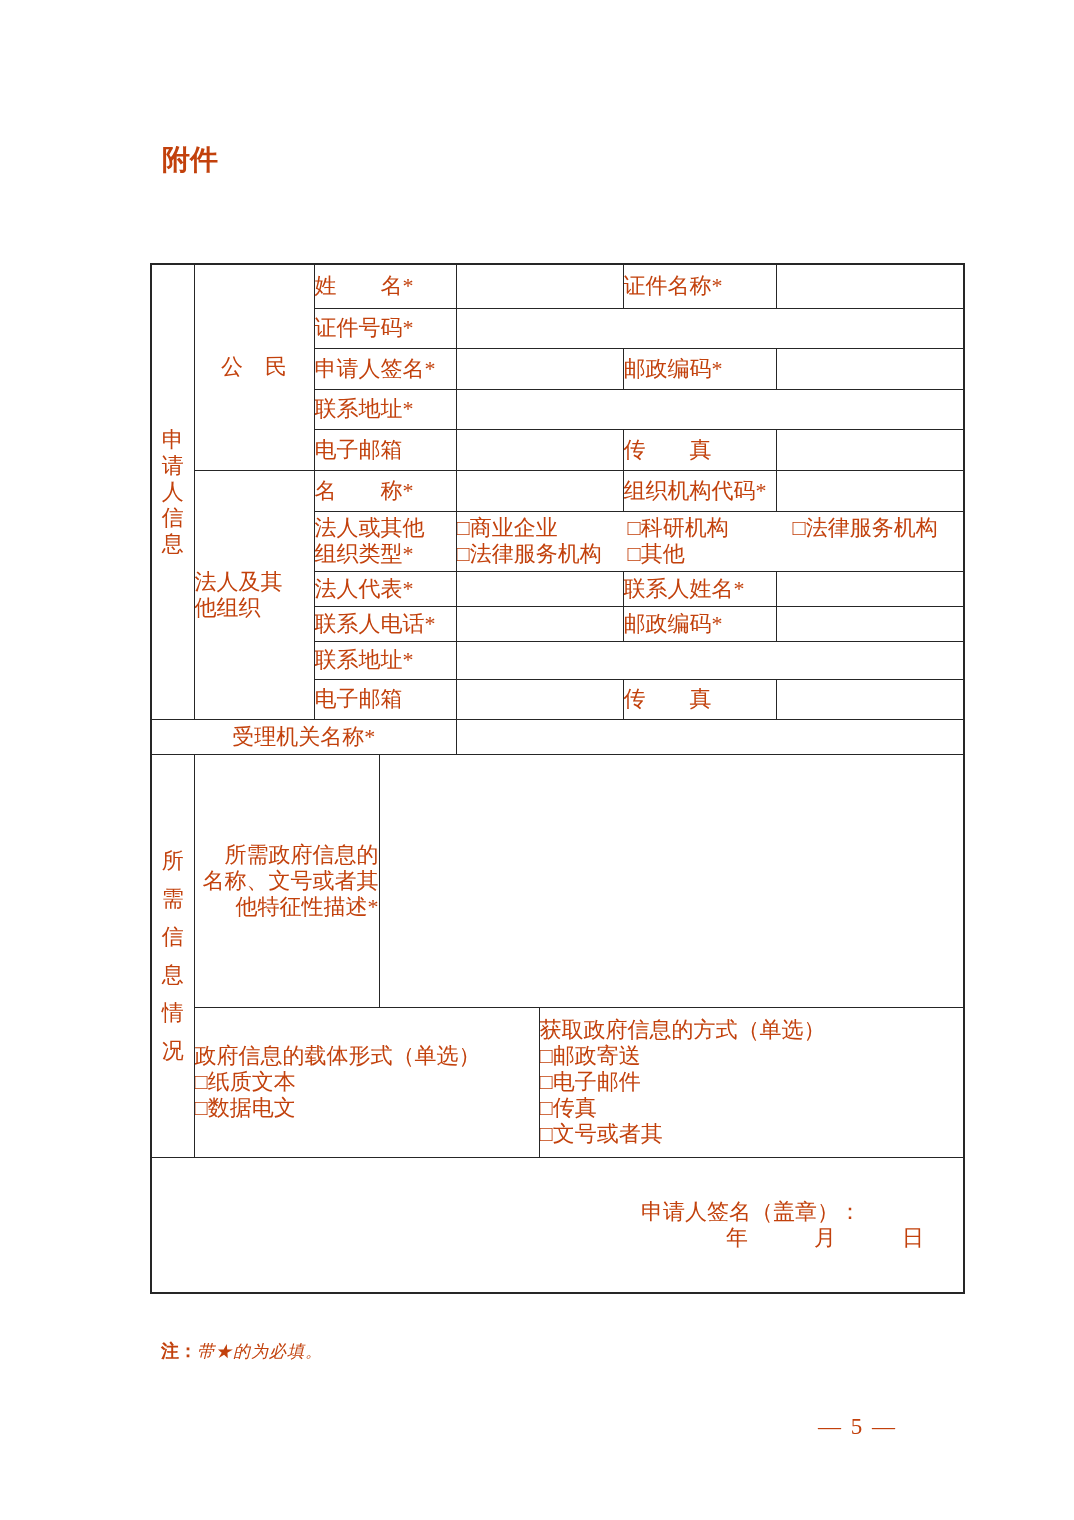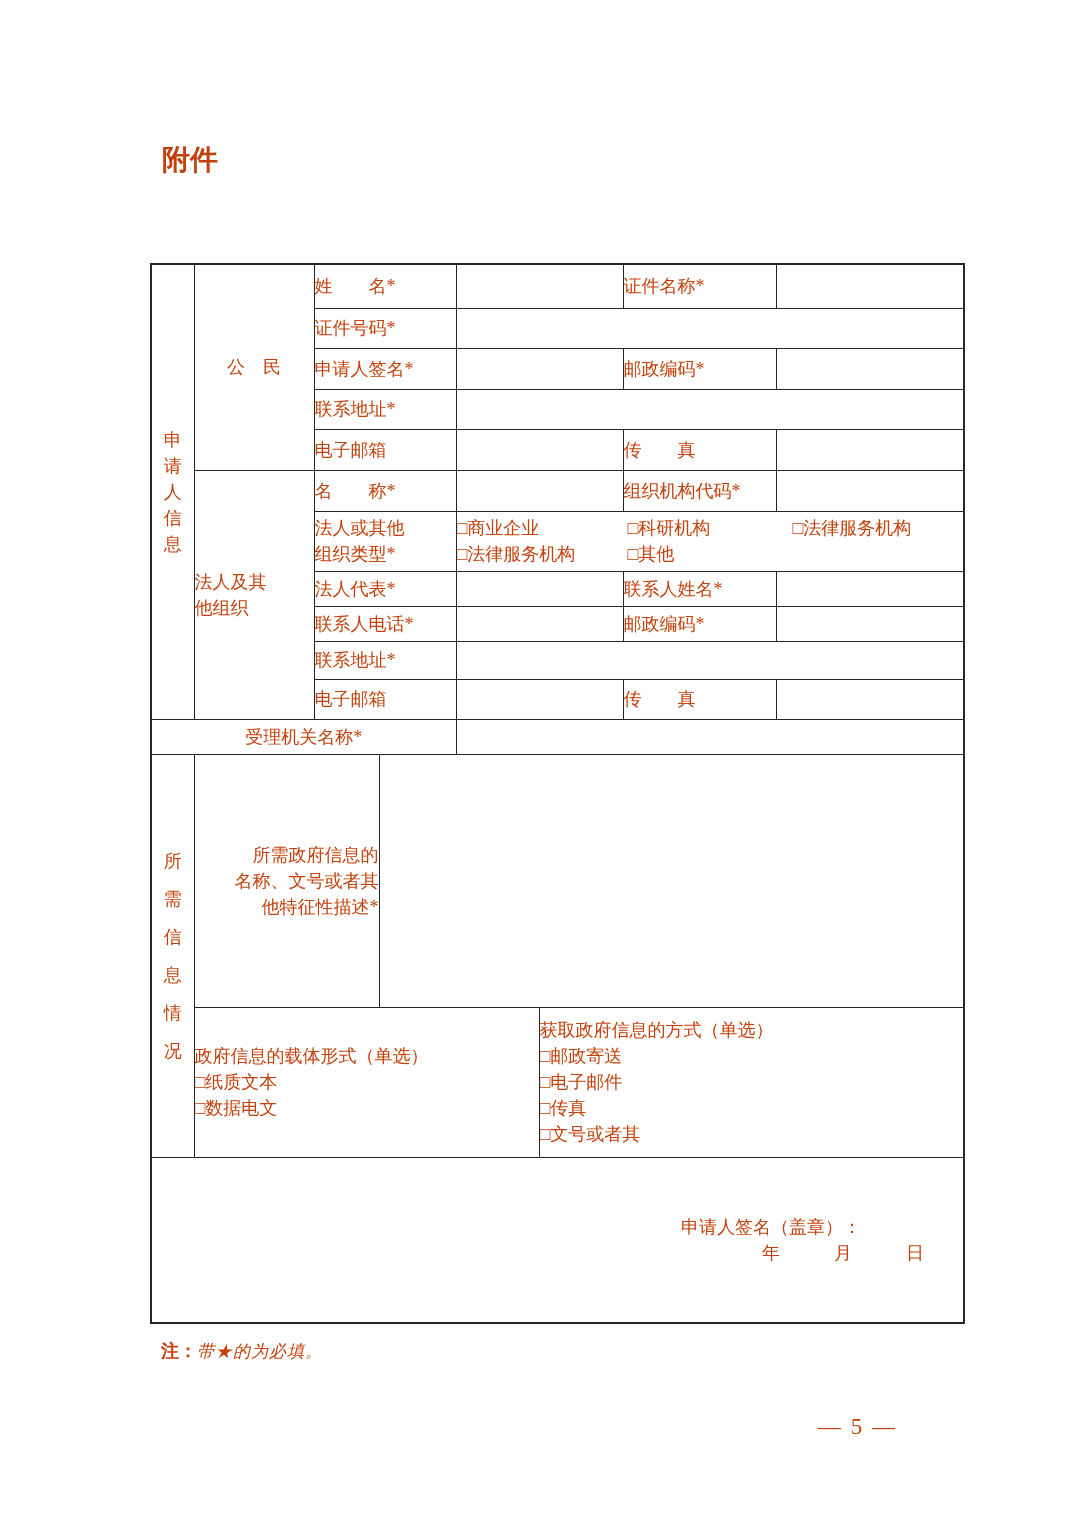--- a/index.html
+++ b/index.html
@@ -18,21 +18,21 @@
     text-align:center; font-weight:700; font-size:40px; line-height:44px;
     letter-spacing:1px;
   }
   table.form {
     position:absolute; left:150px; top:263px;
     border-collapse:collapse; table-layout:fixed; width:813px;
     border:2.5px solid #262626;
   }
   table.form td {
     border:1.6px solid #262626;
-    font-size:18px; line-height:26px;
+    font-size:22px; line-height:26px;
     padding:0; overflow:hidden;
     vertical-align:middle;
   }
   td.lab { padding-left:10px; }
   td.cen { text-align:center; }
   td.vlabel { text-align:center; white-space:pre-line; }
   td.vlabel.applicant { line-height:26px; }
   td.vlabel.needed { line-height:38px; }
   td.wrap { white-space:pre-line; padding-left:10px; line-height:30px; }
   td.desc-label { white-space:pre-line; padding-left:12px; line-height:38px;text-align:right; }
@@ -175,21 +175,21 @@
       </td>
       <td colspan="3" class="method">
         <div>获取政府信息的方式（单选）</div>
         <div>□邮政寄送</div>
         <div>□电子邮件</div>
         <div>□传真</div>
         <div>□文号或者其</div>
       </td>
     </tr>
 
-    <tr style="height:166px">
+    <tr style="height:136px">
       <td colspan="8" class="sig">
         <div class="sig-line1">申请人签名（盖章）：</div>
         <div class="sig-line2">年　　　月　　　日</div>
       </td>
     </tr>
   </tbody>
     </table>
 
   <div class="note"><span class="note-prefix">注：</span><span class="note-text">带★的为必填。</span></div>
 

